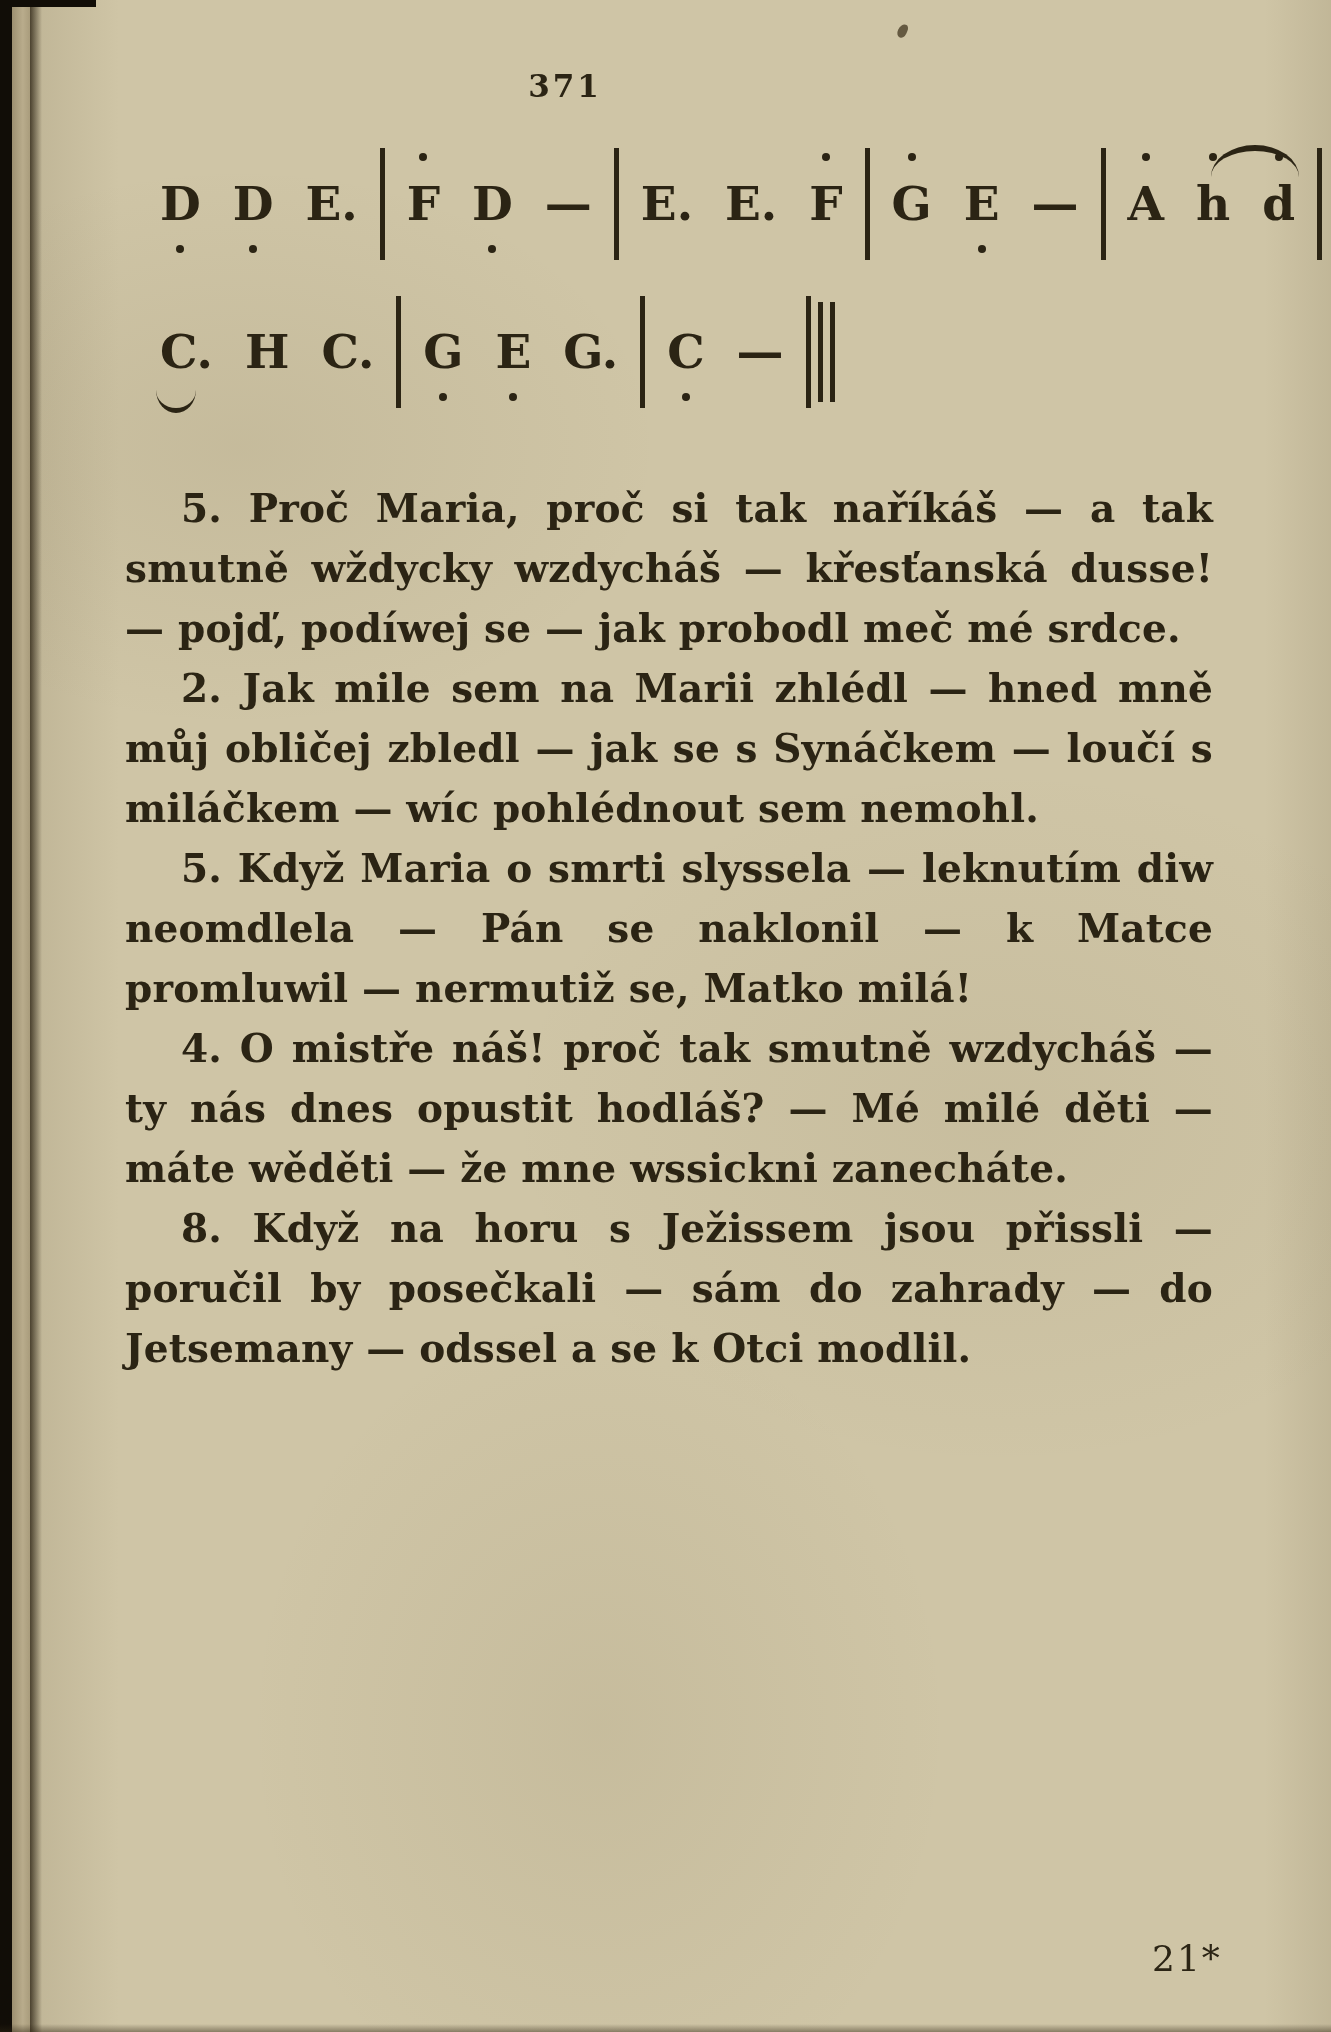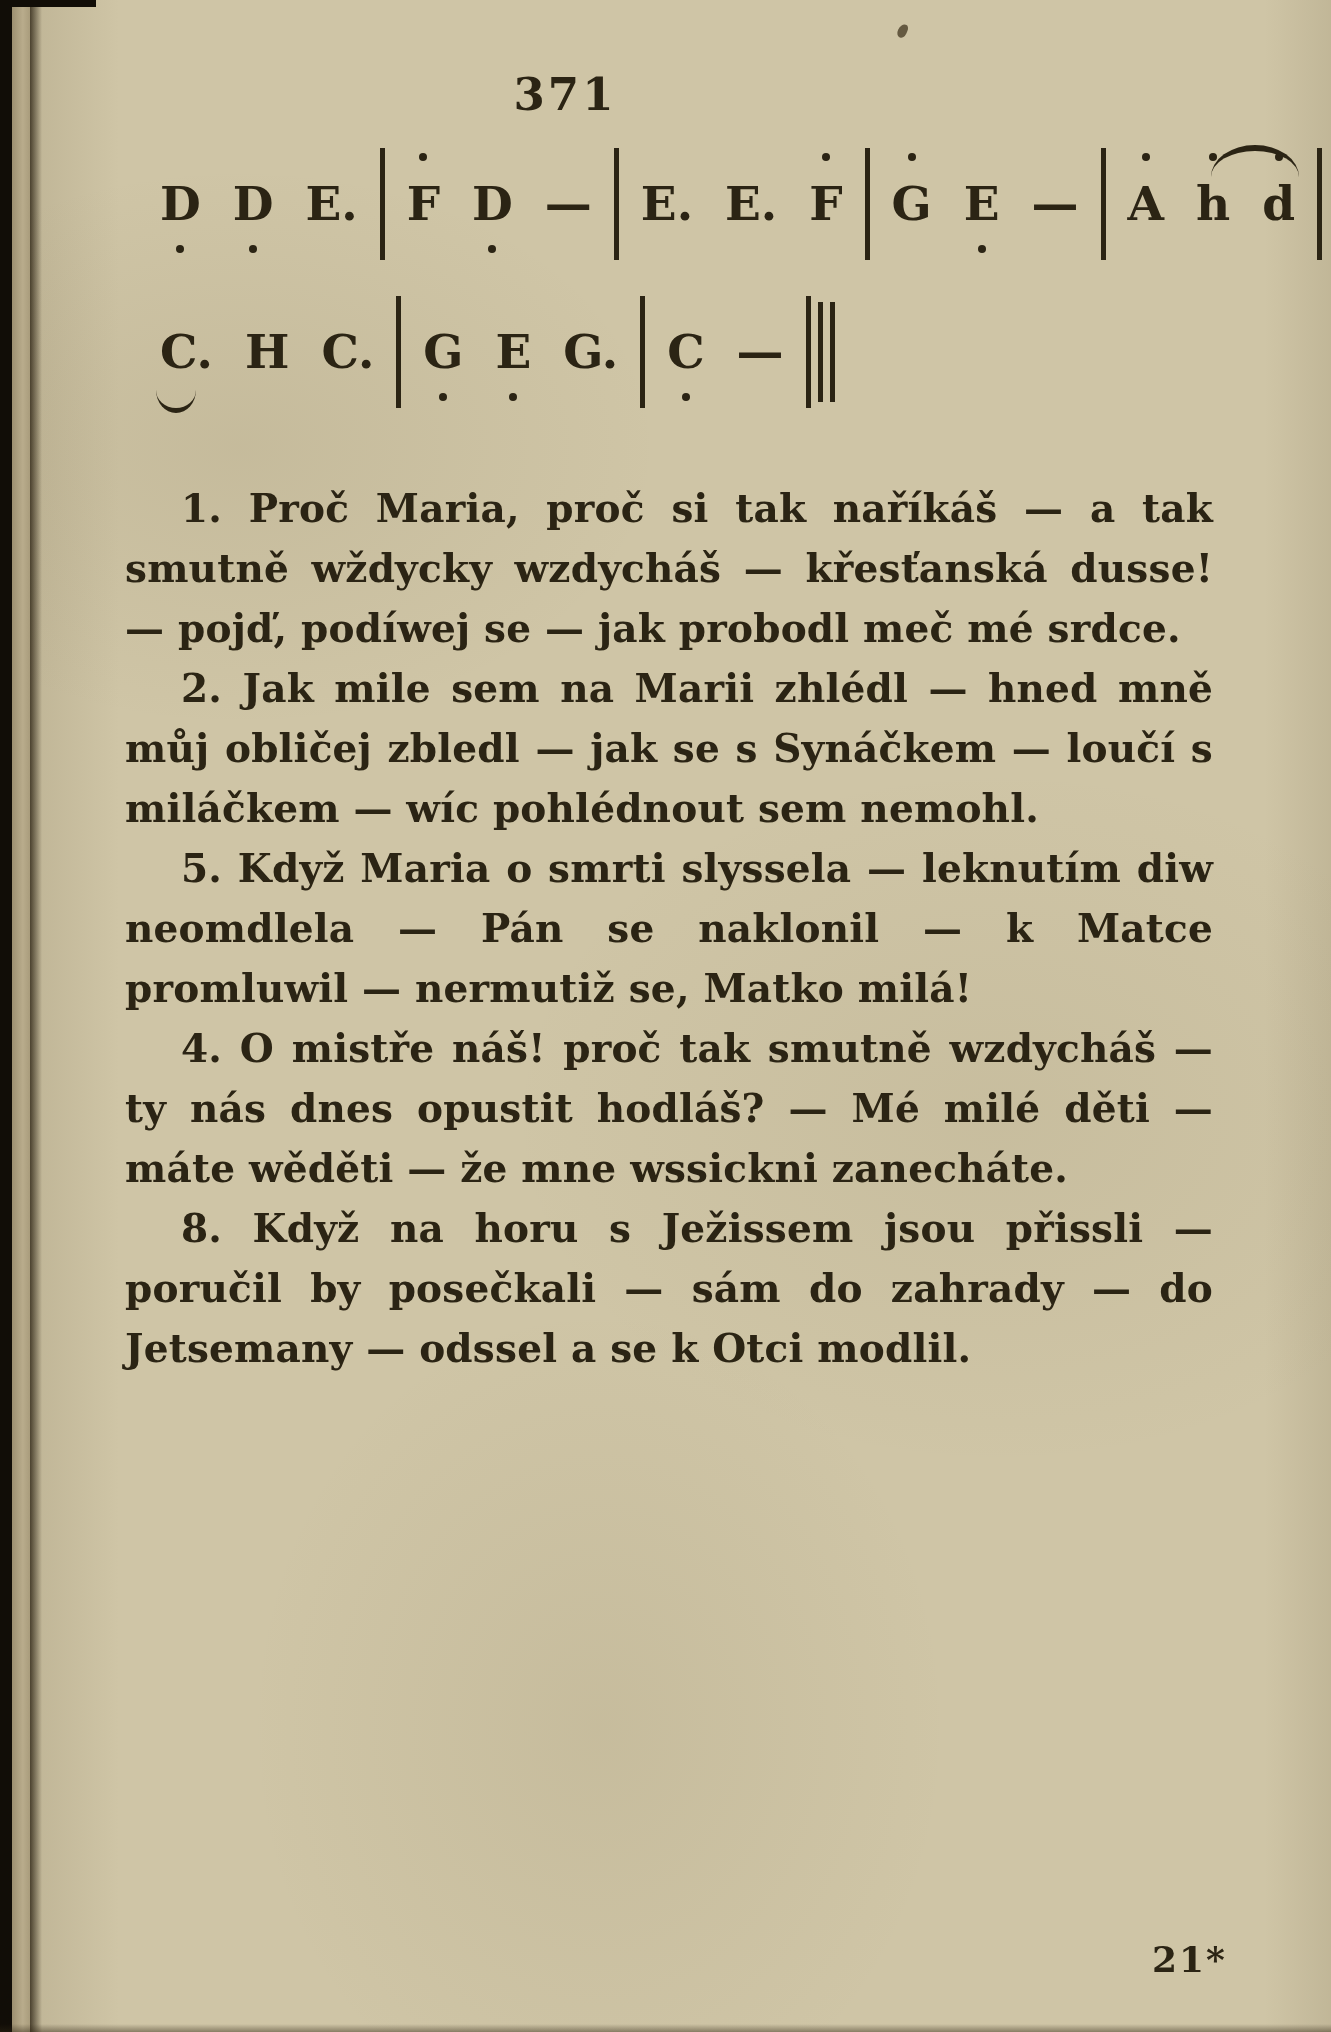--- a/index.html
+++ b/index.html
@@ -22,21 +22,21 @@
   .edge-inner{position:absolute;left:30px;top:0;bottom:0;width:12px;
     background:linear-gradient(90deg, rgba(45,36,20,.8), rgba(45,36,20,0));}
   .edge-top{position:absolute;left:0;top:0;width:96px;height:7px;background:#110d07;}
   .edge-bottom{position:absolute;left:0;bottom:0;width:100%;height:8px;
     background:linear-gradient(0deg, rgba(48,38,20,.45), rgba(48,38,20,0));}
   .speck{position:absolute;left:898px;top:24px;width:9px;height:14px;background:#4a3f28;
     border-radius:60% 40% 50% 50%;transform:rotate(24deg);opacity:.8;}
 
   .page-number{
     position:absolute;left:125px;top:68px;width:880px;text-align:center;
-    font-size:45px;font-weight:bold;letter-spacing:3px;
+    font-size:31px;font-weight:bold;letter-spacing:3px;
   }
 
   
   .music{position:absolute;left:138px;top:148px;}
   .music-line{display:flex;align-items:center;}
   .music-line.second{margin-top:36px;}
   .bar{display:flex;align-items:baseline;gap:32px;
     font-size:47px;font-weight:bold;padding:0 22px;line-height:110px;}
   .note{position:relative;white-space:nowrap;}
   .dot{position:absolute;width:8px;height:8px;border-radius:50%;background:#2b2414;
@@ -53,21 +53,21 @@
   .barline.final-extra{margin-left:7px;height:100px;}
 
   
   .verses{
     position:absolute;left:125px;top:478px;width:1088px;
     font-size:39px;line-height:60px;font-weight:bold;
     text-align:justify;letter-spacing:.2px;
   }
   .verse{margin:0;text-indent:56px;}
 
-  .signature{position:absolute;left:1152px;top:1938px;font-size:36px;font-weight:bold;letter-spacing:2px;}
+  .signature{position:absolute;left:1152px;top:1938px;font-size:36px;font-weight:normal;letter-spacing:2px;}
 </style>
 </head>
 <body>
 
 <div class="edge-black"></div>
 <div class="edge-tan"></div>
 <div class="edge-inner"></div>
 <div class="edge-top"></div>
 <div class="edge-bottom"></div>
 <div class="speck"></div>
@@ -124,20 +124,20 @@
         <span class="note">C<i class="dot below"></i></span>
         <span class="note">—</span>
       </div>
       <div class="barline"></div>
       <div class="barline final-extra"></div>
       <div class="barline final-extra"></div>
     </div>
 </div>
 
 <div class="verses">
-    <p class="verse">1. Proč Maria, proč si tak naříkáš — a tak smutně wždycky wzdycháš — křesťanská dusse! — pojď, podíwej se — jak probodl meč mé srdce.</p>
+    <p class="verse">5. Proč Maria, proč si tak naříkáš — a tak smutně wždycky wzdycháš — křesťanská dusse! — pojď, podíwej se — jak probodl meč mé srdce.</p>
     <p class="verse">2. Jak mile sem na Marii zhlédl — hned mně můj obličej zbledl — jak se s Synáčkem — loučí s miláčkem — wíc pohlédnout sem nemohl.</p>
     <p class="verse">5. Když Maria o smrti slyssela — leknutím diw neomdlela — Pán se naklonil — k Matce promluwil — nermutiž se, Matko milá!</p>
     <p class="verse">4. O mistře náš! proč tak smutně wzdycháš — ty nás dnes opustit hodláš? — Mé milé děti — máte wěděti — že mne wssickni zanecháte.</p>
     <p class="verse">8. Když na horu s Ježissem jsou přissli — poručil by posečkali — sám do zahrady — do Jetsemany — odssel a se k Otci modlil.</p>
   </div>
 
 <div class="signature">21*</div>
 
 </body></html>

